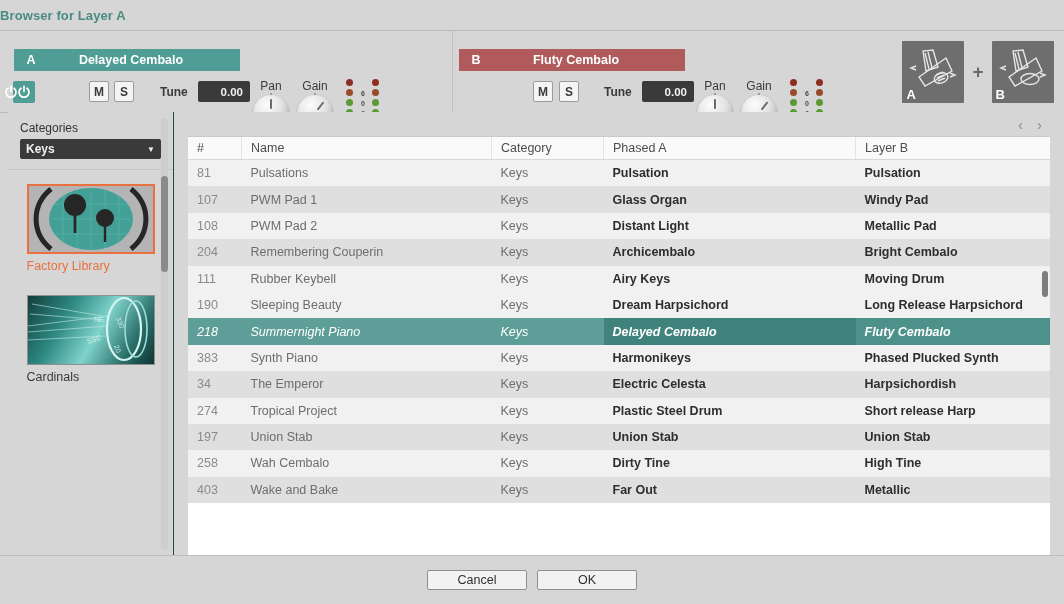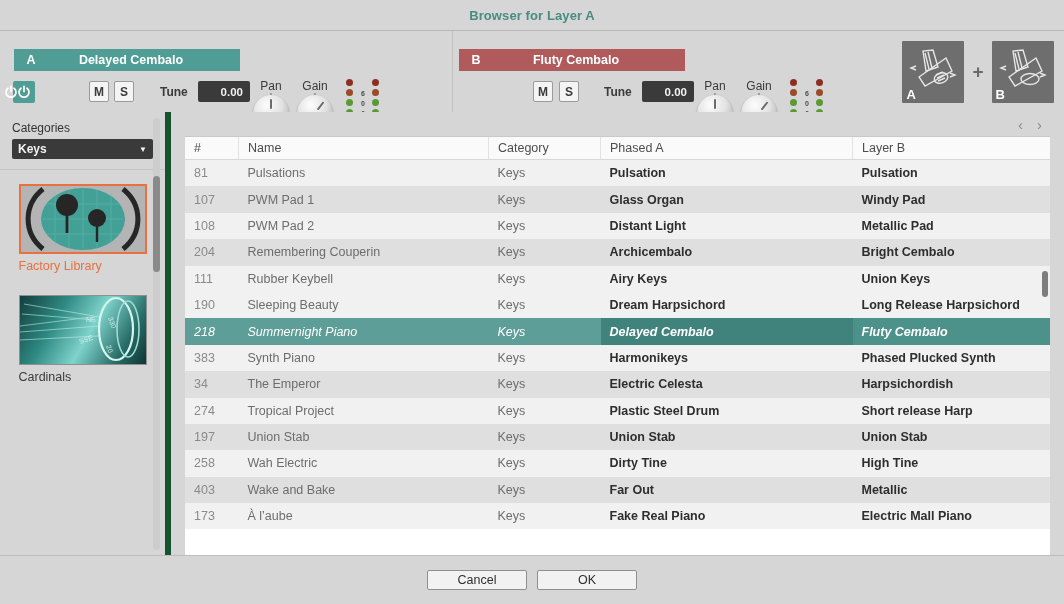--- a/index.html
+++ b/index.html
@@ -15,21 +15,21 @@
     position: relative;
     -webkit-font-smoothing: antialiased;
   }
 
   
   .titlebar {
     height: 30px;
     background: #d6d6d6;
     display: flex;
     align-items: center;
-    justify-content: center;
+    justify-content: flex-start;
     border-bottom: 1px solid #b9b9b9;
   }
   .titlebar .title {
     color: #4a8c82;
     font-size: 13px;
     font-weight: bold;
     letter-spacing: 0.1px;
   }
 
   
@@ -244,24 +244,25 @@
     right: 0;
     bottom: 48px;
     display: flex;
   }
 
   
   .sidebar {
     width: 165px;
     flex: none;
     background: #d6d6d6;
-    border-right: 6px solid #14532d;
+    border-right: 1px solid #14532d;
     display: flex;
     flex-direction: column;
     position: relative;
+    margin-left: 8px;
   }
   .cat-block {
     padding: 9px 12px 10px 12px;
     border-bottom: 1px solid #c4c4c4;
   }
   .cat-label {
     font-size: 12px;
     color: #333;
     margin-bottom: 4px;
   }
@@ -759,21 +760,21 @@
             <td>Remembering Couperin</td>
             <td>Keys</td>
             <td class="la">Archicembalo</td>
             <td class="lb">Bright Cembalo</td>
           </tr>
           <tr class="even">
             <td class="num">111</td>
             <td>Rubber Keybell</td>
             <td>Keys</td>
             <td class="la">Airy Keys</td>
-            <td class="lb">Union Keys</td>
+            <td class="lb">Moving Drum</td>
           </tr>
           <tr class="even">
             <td class="num">190</td>
             <td>Sleeping Beauty</td>
             <td>Keys</td>
             <td class="la">Dream Harpsichord</td>
             <td class="lb">Long Release Harpsichord</td>
           </tr>
           <tr class="sel">
             <td class="num">218</td>
@@ -805,38 +806,31 @@
           </tr>
           <tr class="odd">
             <td class="num">197</td>
             <td>Union Stab</td>
             <td>Keys</td>
             <td class="la">Union Stab</td>
             <td class="lb">Union Stab</td>
           </tr>
           <tr class="even">
             <td class="num">258</td>
-            <td>Wah Electric</td>
+            <td>Wah Cembalo</td>
             <td>Keys</td>
             <td class="la">Dirty Tine</td>
             <td class="lb">High Tine</td>
           </tr>
           <tr class="odd">
             <td class="num">403</td>
             <td>Wake and Bake</td>
             <td>Keys</td>
             <td class="la">Far Out</td>
             <td class="lb">Metallic</td>
-          </tr>
-          <tr class="even">
-            <td class="num">173</td>
-            <td>À l’aube</td>
-            <td>Keys</td>
-            <td class="la">Fake Real Piano</td>
-            <td class="lb">Electric Mall Piano</td>
           </tr>
         </tbody>
       </table>
 
       <div class="tb-track">
         <div class="tb-thumb" style="top:112px"></div>
       </div>
     </div>
   </div>
 </div>

